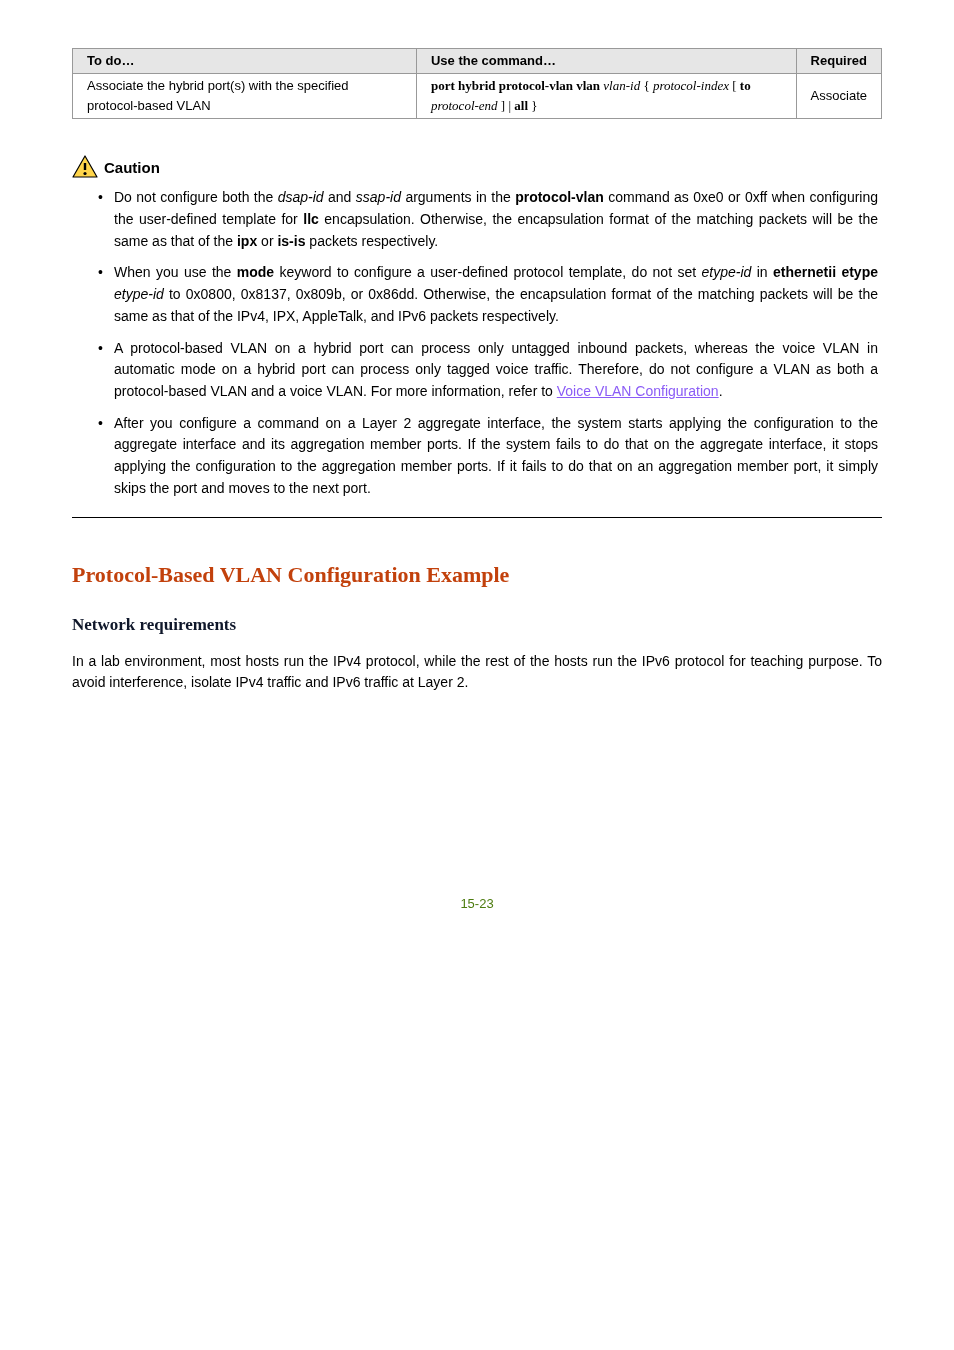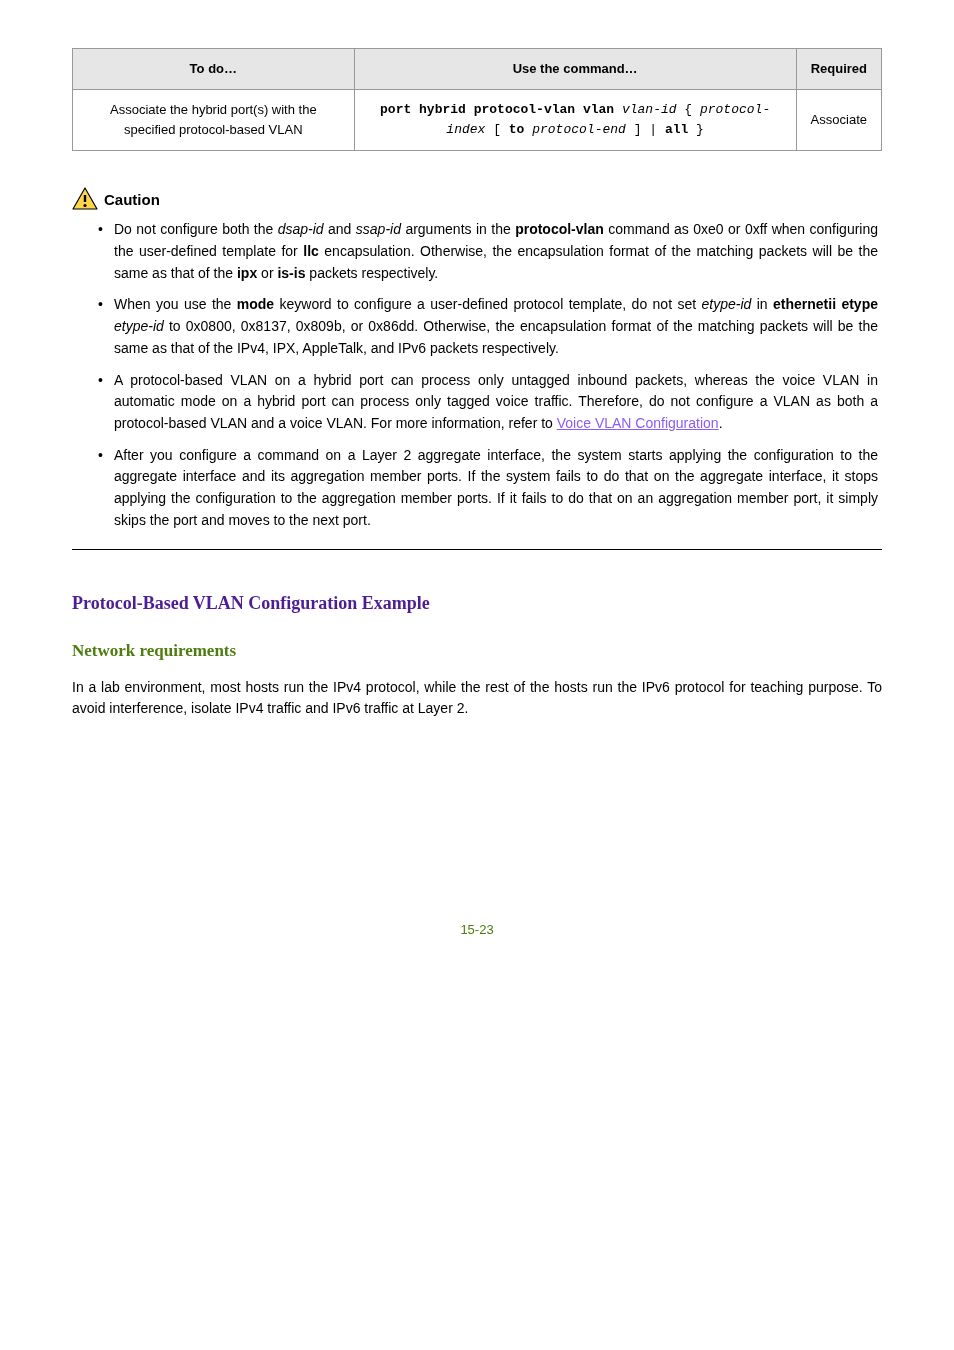--- a/index.html
+++ b/index.html
@@ -13,30 +13,30 @@
     background: #fff;
   }
   table.config-table {
     width: 100%;
     border-collapse: collapse;
     margin-bottom: 36px;
   }
   table.config-table th,
   table.config-table td {
     border: 1px solid #999;
-    padding: 10px 14px;
-    text-align: center;
+    padding: 2px 14px;
+    text-align: left;
     vertical-align: middle;
     font-size: 13px;
   }
   table.config-table th {
     background: #e6e6e6;
     font-weight: bold;
   }
-  .cmd-cell { font-family: Liberation Mono, monospace; }
+  .cmd-cell { font-family: Liberation Serif, serif; }
   .cmd-bold { font-weight: bold; }
   .cmd-ital { font-style: italic; }
 
   .caution-block { margin: 28px 0 12px 0; }
   .caution-header {
     display: flex;
     align-items: center;
     gap: 6px;
     margin-bottom: 8px;
   }
@@ -74,30 +74,30 @@
 
   hr.sep {
     border: none;
     border-top: 1px solid #000;
     margin: 18px 0 40px 0;
   }
 
   h2.section {
     font-family: "Times New Roman", Times, serif;
     font-weight: bold;
-    font-size: 18px;
+    font-size: 22px;
     margin: 0 0 20px 0;
-    color: #4c1d95;
+    color: #c2410c;
   }
   h3.subsection {
     font-family: "Times New Roman", Times, serif;
     font-weight: bold;
     font-size: 17px;
     margin: 0 0 12px 0;
-    color: #4d7c0f;
+    color: #0f172a;
   }
   p.body {
     margin: 7px 0 14px 0;
     text-align: justify;
   }
   .pagenum {
     text-align: center;
     font-size: 13px;
     margin-top: 200px;
     color: #4d7c0f;

